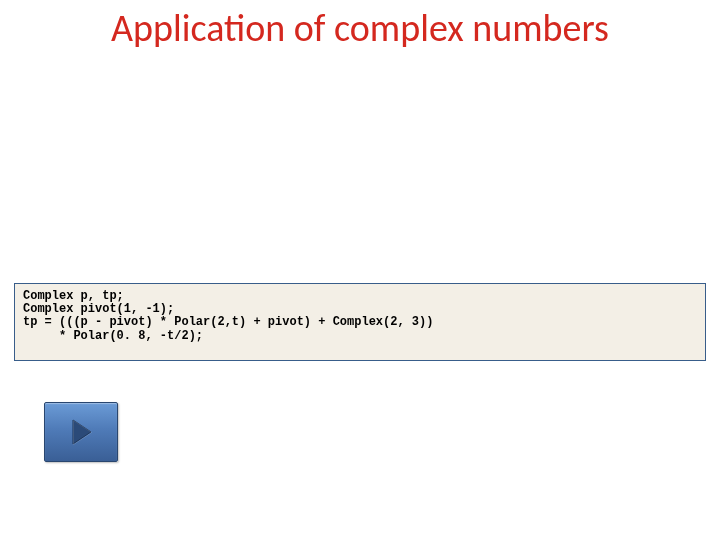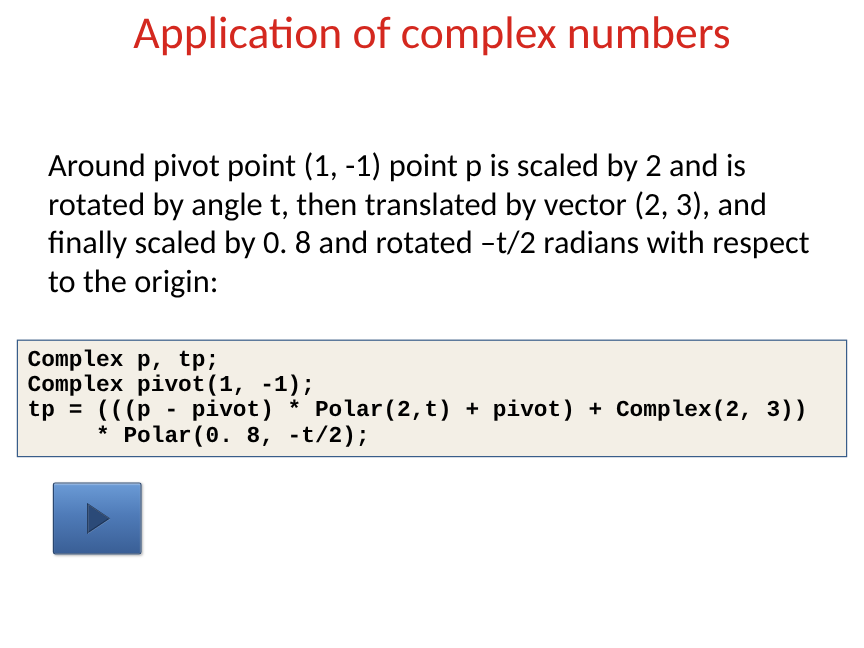--- a/index.html
+++ b/index.html
@@ -51,21 +51,21 @@
     position: absolute;
     top: 283px;
     left: 14px;
     width: 692px;
     min-height: 78px;
     box-sizing: border-box;
     border: 1px solid #385d8a;
     background: #f3efe6;
     padding: 6px 8px;
     font-family: "Courier New", Courier, monospace;
-    font-size: 19px;
+    font-size: 12px;
     font-weight: bold;
     line-height: 1.1;
     white-space: pre;
     color: #000;
   }
   .action-button {
     position: absolute;
     top: 402px;
     left: 44px;
     width: 72px;
@@ -85,21 +85,20 @@
 </style>
 </head>
 <body>
 
 <div class="slide">
 
   <div class="title">
     <span>Application of complex numbers</span><br>
   </div>
 
-  <div class="body-text">Around pivot point (1, -1)  point p is scaled by 2 and is rotated by angle t, then translated by vector (2, 3), and finally scaled by 0. 8 and rotated –t/2 radians with respect to the origin:</div>
 
   <div class="code-box">Complex p, tp;
 Complex pivot(1, -1);
 tp = (((p - pivot) * Polar(2,t) + pivot) + Complex(2, 3))
      * Polar(0. 8, -t/2);</div>
 
   <div class="action-button">
     <svg width="34" height="34" viewBox="0 0 34 34">
       <polygon points="9,5 27,17 9,29" fill="#2b4a78" stroke="#1b3357" stroke-width="1"></polygon>
       <polygon points="9,5 27,17 9,29" fill="none" stroke="rgba(255,255,255,0.25)" stroke-width="0.6" transform="translate(0.5,0.5)"></polygon>

